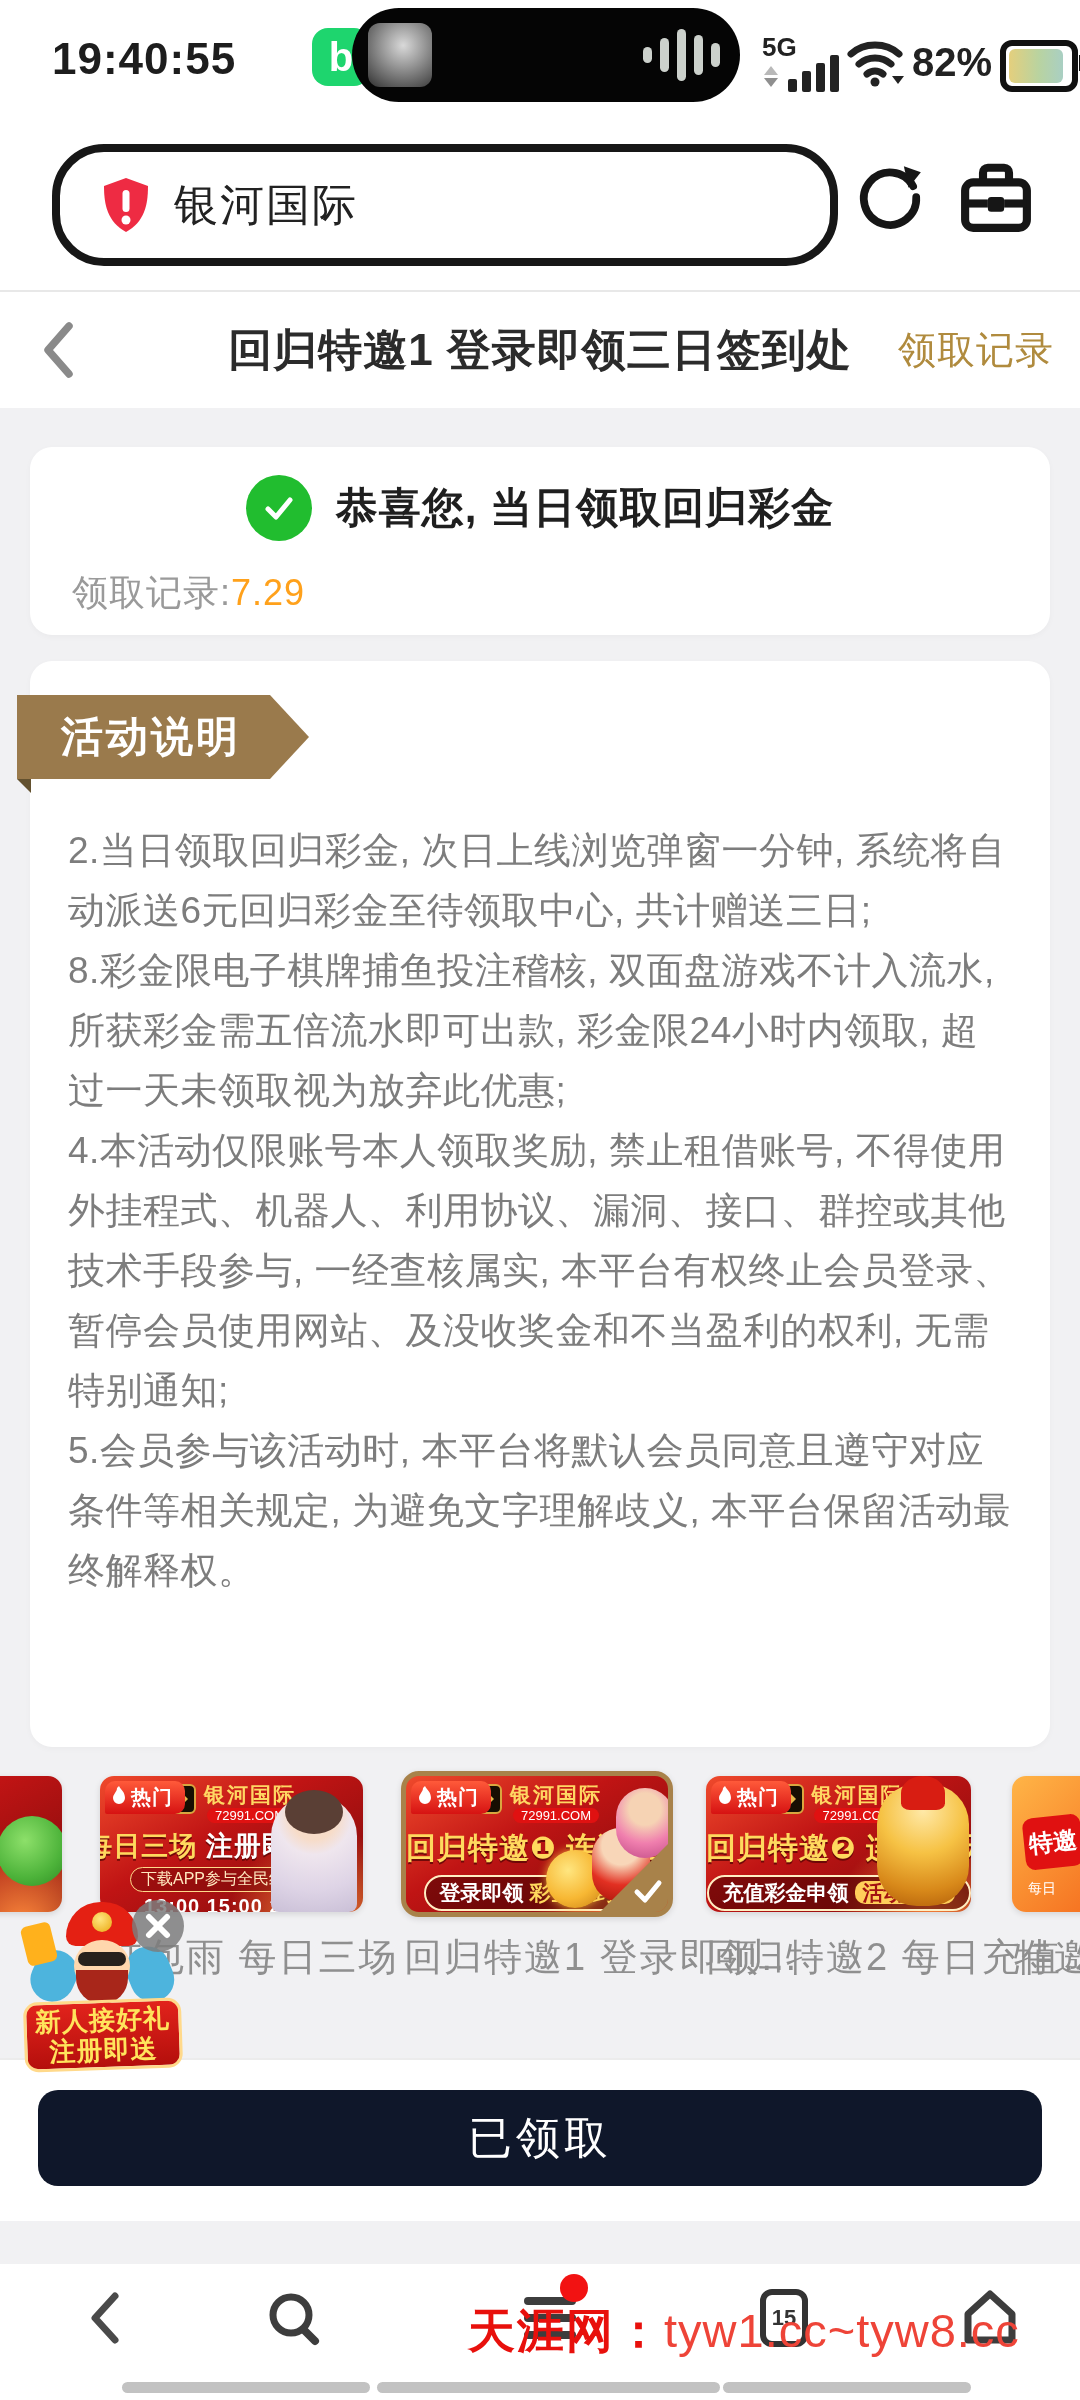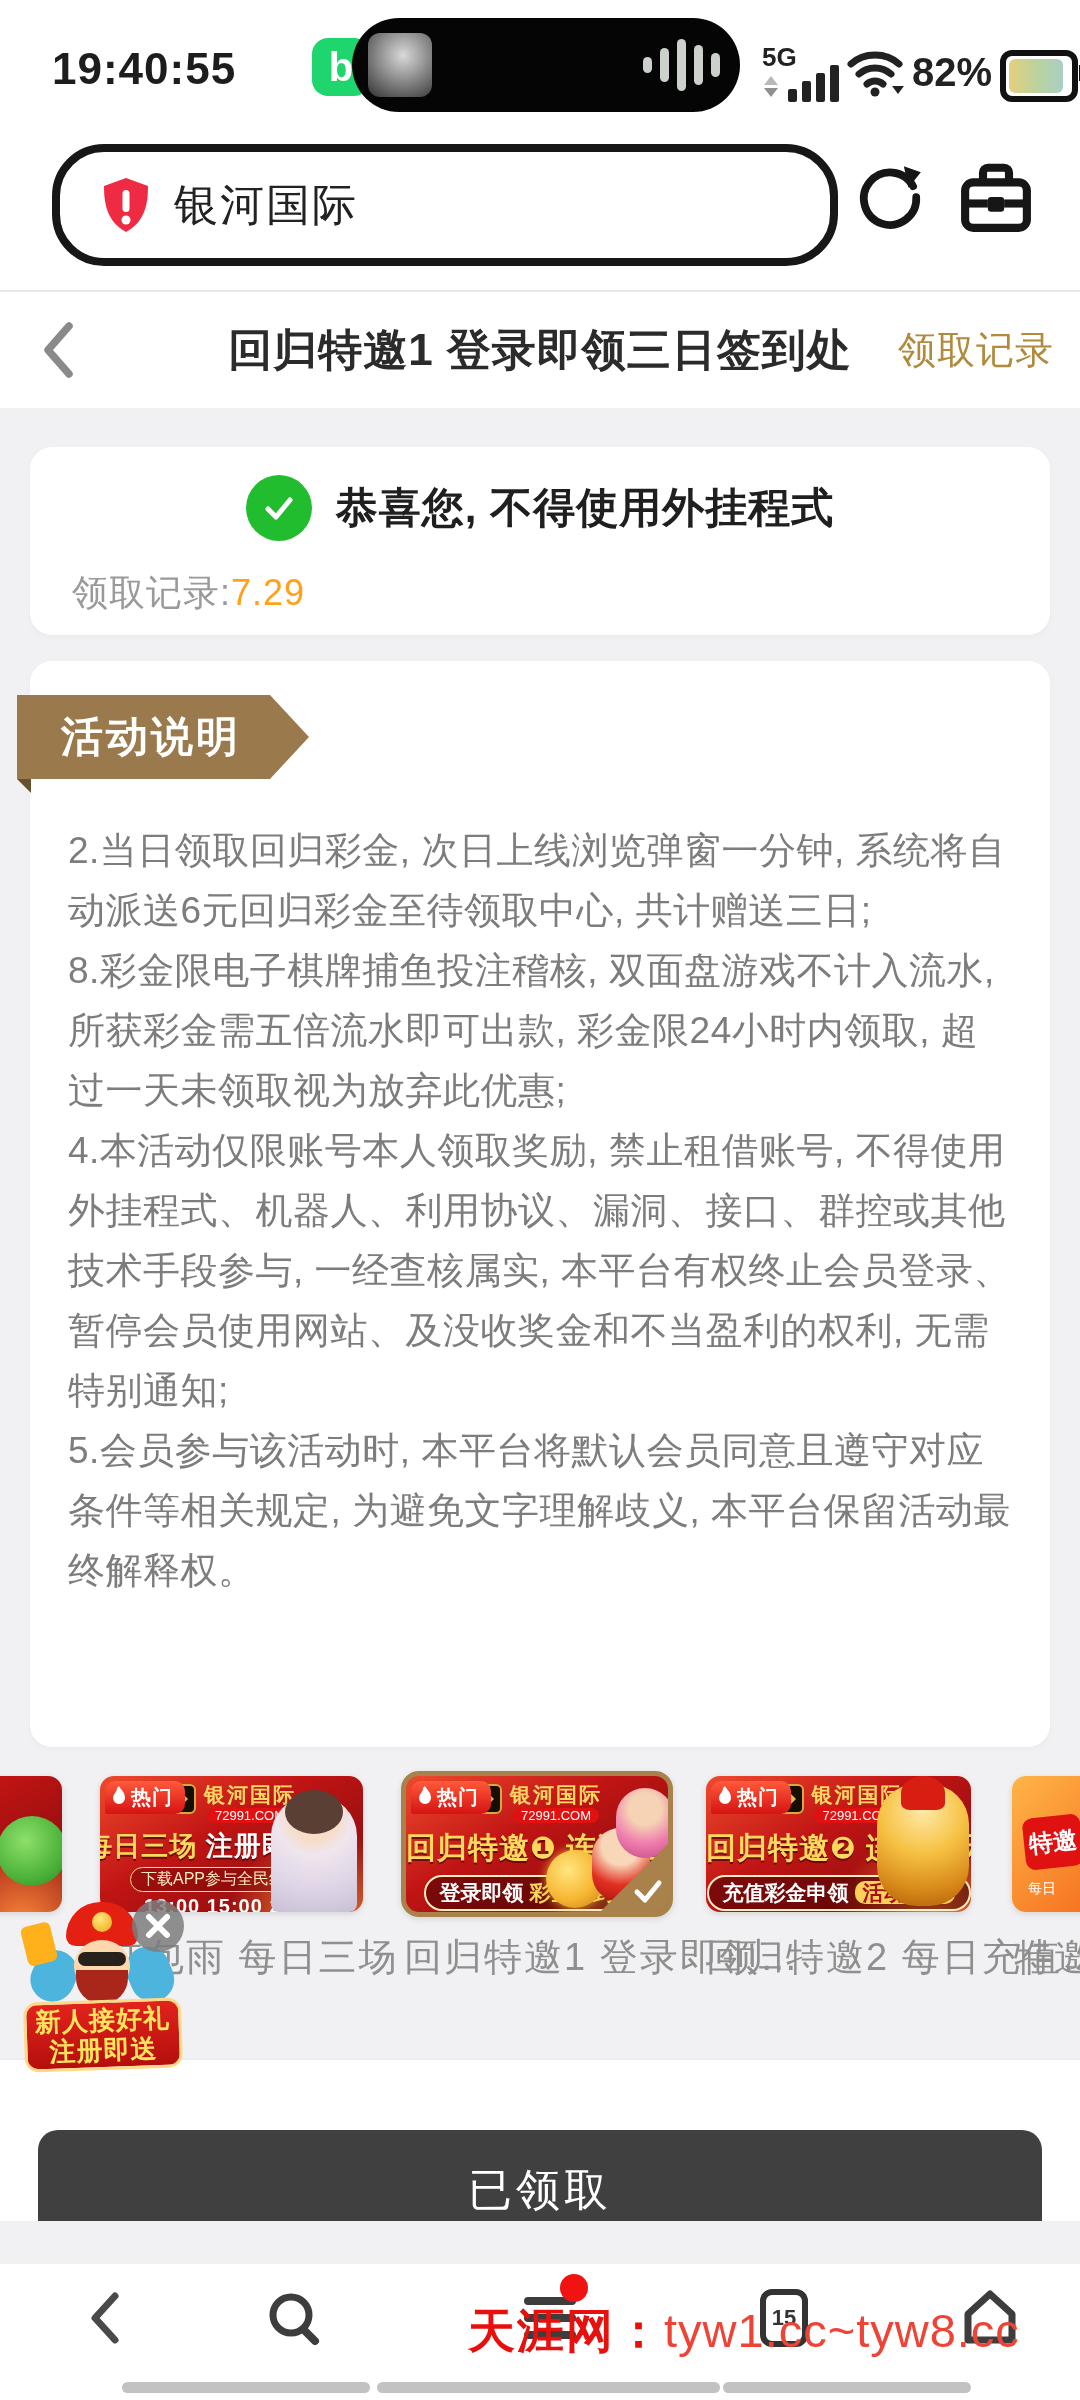--- a/index.html
+++ b/index.html
@@ -1,21 +1,21 @@
 <!DOCTYPE html>
 <html><head>
 <meta charset="utf-8">
 <style>
   html,body{margin:0;padding:0;}
   body{width:1080px;height:2400px;position:relative;background:#ffffff;
        font-family:"Liberation Sans","DejaVu Sans",sans-serif;overflow:hidden;}
   .screen{position:absolute;inset:0;width:1080px;height:2400px;overflow:hidden;}
 
   
-  .status-bar{position:absolute;top:0;left:0;width:961px;height:130px;background:#fff;margin-top:10px;}
+  .status-bar{position:absolute;top:0;left:0;width:961px;height:130px;background:#fff;}
   .st-time{position:absolute;left:52px;top:34px;font-size:44px;font-weight:700;color:#1d1d1d;letter-spacing:1px;}
   .app-badge{position:absolute;left:312px;top:28px;width:58px;height:58px;border-radius:16px;
              background:#1ed56e;display:flex;align-items:center;justify-content:center;}
   .app-badge b{color:#fff;font-size:40px;font-weight:800;line-height:1;}
   .app-badge .corner-dot{position:absolute;right:4px;top:4px;width:10px;height:10px;border-radius:50%;background:#123c2a;}
   .media-pill{position:absolute;left:352px;top:8px;width:388px;height:94px;background:#050505;border-radius:48px;}
   .album{position:absolute;left:16px;top:15px;width:64px;height:64px;border-radius:12px;
          background:radial-gradient(circle at 55% 35%,#d9d9d9 0%,#9a9a9a 38%,#565656 78%,#2e2e2e 100%);}
   .wave{position:absolute;right:20px;top:0;height:94px;display:flex;align-items:center;gap:8px;}
   .wave i{display:block;width:9px;border-radius:5px;background:#ccd1cc;}
@@ -148,22 +148,22 @@
   .badge-sign{position:absolute;left:16px;top:98px;width:158px;height:70px;border-radius:14px;
               background:linear-gradient(#e2231c,#b40f0c);border:3px solid #ffd98a;box-sizing:border-box;
               transform:rotate(-2deg);display:flex;flex-direction:column;align-items:center;justify-content:center;}
   .badge-sign span{color:#ffe45c;font-size:26px;font-weight:800;line-height:30px;letter-spacing:1px;white-space:nowrap;}
   .badge-close{position:absolute;left:124px;top:-2px;width:52px;height:52px;border-radius:50%;
                background:rgba(125,125,125,.85);border:none;display:flex;align-items:center;justify-content:center;
                z-index:31;padding:0;cursor:pointer;}
 
   
   .footer{position:absolute;top:2058px;left:0;width:1080px;height:163px;background:#fff;border-top:2px solid #ececec;}
-  .claim-btn{position:absolute;left:38px;top:30px;width:1004px;height:120px;border:none;border-radius:20px;
-             background:#404040;color:#fff;font-size:44px;letter-spacing:4px;font-family:inherit;margin-top:40px;}
+  .claim-btn{position:absolute;left:38px;top:30px;width:1004px;height:96px;border:none;border-radius:20px;
+             background:#0f172a;color:#fff;font-size:44px;letter-spacing:4px;font-family:inherit;}
   .mid-gap{position:absolute;top:2221px;left:0;width:1080px;height:43px;background:#f1f1f3;}
 
   
   .bottom-nav{position:absolute;top:2264px;left:0;width:1080px;height:136px;background:#fff;}
   .nav-ico{position:absolute;top:22px;width:64px;height:64px;display:flex;align-items:center;justify-content:center;}
   .nv-back{left:72px;}.nv-search{left:262px;}.nv-menu{left:518px;}.nv-tabs{left:752px;}.nv-home{left:958px;}
   .menu-bars{display:flex;flex-direction:column;gap:9px;}
   .menu-bars i{display:block;width:52px;height:8px;border-radius:4px;background:#3d3d3d;}
   .menu-dot{position:absolute;right:-6px;top:-12px;width:28px;height:28px;border-radius:50%;background:#f21212;}
   .tabs-box{width:48px;height:58px;border:6px solid #333;border-radius:12px;box-sizing:border-box;
@@ -258,21 +258,21 @@
 
   <div class="content-bg"></div>
 
   <div class="card success-card">
     <div class="succ-row">
       <span class="check-circle">
         <svg width="38" height="38" viewBox="0 0 38 38">
           <polyline points="8,20 16,28 30,11" fill="none" stroke="#fff" stroke-width="5" stroke-linecap="round" stroke-linejoin="round"></polyline>
         </svg>
       </span>
-      <span class="succ-msg">恭喜您, 不得使用外挂程式</span>
+      <span class="succ-msg">恭喜您, 当日领取回归彩金</span>
     </div>
     <div class="bonus-line">
       <span>领取记录:</span><span class="bonus-val">7.29</span>
     </div>
   </div>
 
   <div class="card activity-card">
     <div class="ribbon">活动说明</div>
     <div class="ribbon-fold"></div>
     <div class="rules">

